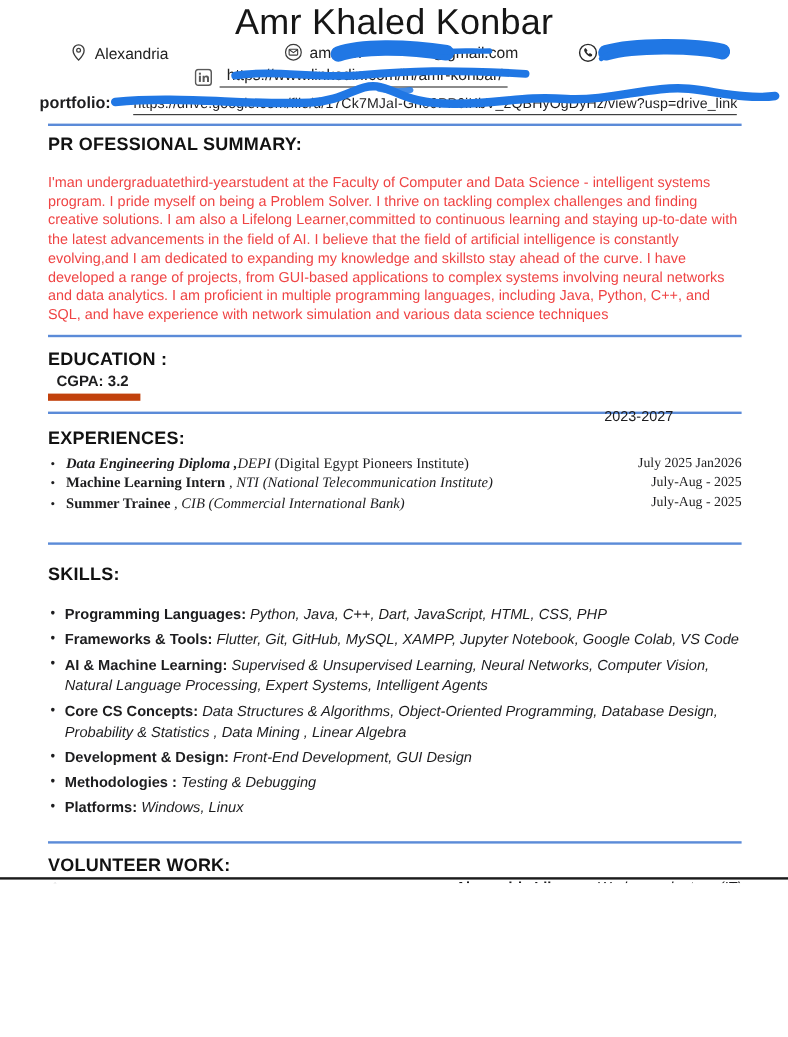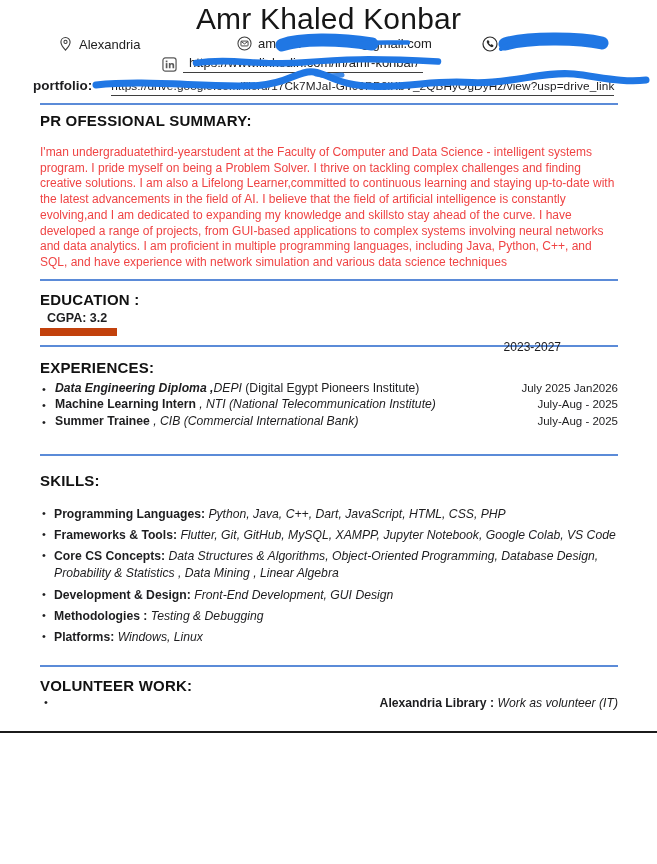--- a/index.html
+++ b/index.html
@@ -34,27 +34,27 @@
   .content{padding:0 39px 0 40px;}
   .divider{height:2px;background:var(--divider);border:none;}
   .sec-h{font-size:15px;font-weight:700;color:#121212;letter-spacing:.2px;}
 
   .summary-h{margin-top:7px;}
   .summary-p{margin-top:16px;font-size:12px;line-height:1.31;color:#ef4444;}
 
   .edu{position:relative;}
   .edu-h{margin-top:10px;}
   .edu-degree{margin-top:4px;font-size:12px;font-weight:700;line-height:1.28;width:585px;}
-  .edu-cgpa{display:inline-block;margin-top:3px;font-size:12.5px;font-weight:700;border-bottom:8px solid #c2410c;padding:0 10px 3px 7px;}
+  .edu-cgpa{display:inline-block;margin-top:3px;font-size:12.5px;font-weight:700;border-bottom:6px solid #c2410c;padding:0 10px 3px 7px;}
   .edu-years{position:absolute;right:57px;top:49px;font-size:12px;}
   .div-edu{margin-top:9px;}
 
   .exp-h{margin-top:12px;}
   .exp-list{margin-top:4px;}
-  .exp-row{display:flex;justify-content:space-between;align-items:flex-end;padding-left:15px;position:relative;line-height:16.5px;}
+  .exp-row{display:flex;justify-content:space-between;align-items:flex-end;padding-left:15px;position:relative;line-height:16.5px;font-family:Liberation Serif, serif;}
   .exp-row::before{content:"•";position:absolute;left:2px;font-size:11px;top:1px;}
   .exp-main{font-size:12.2px;}
   .exp-date{font-size:11.5px;width:122px;text-align:right;flex:none;}
   .b{font-weight:700;}
   .i{font-style:italic;}
   .div-exp{margin-top:25px;}
 
   .skills-h{margin-top:16px;}
   .skills-list{margin-top:17px;list-style:none;}
   .skills-list li{position:relative;padding-left:14px;font-size:12.2px;line-height:1.4;margin-bottom:4px;}
@@ -174,20 +174,21 @@
         <span class="exp-main"><span class="b">Summer Trainee</span><span class="i"> , CIB (Commercial International Bank)</span><span></span></span>
         <span class="exp-date">July-Aug - 2025</span>
       </div>
     </div>
     <hr class="divider div-exp">
 
     <div class="sec-h skills-h">SKILLS:</div>
     <ul class="skills-list">
       <li><span class="b">Programming Languages:</span><span class="i"> Python, Java, C++, Dart, JavaScript, HTML, CSS, PHP</span></li>
       <li><span class="b">Frameworks &amp; Tools:</span><span class="i"> Flutter, Git, GitHub, MySQL, XAMPP, Jupyter Notebook, Google Colab, VS Code</span></li>
+      <li><span class="b">AI &amp; Machine Learning:</span><span class="i"> Supervised &amp; Unsupervised Learning, Neural Networks, Computer Vision, Natural Language Processing, Expert Systems, Intelligent Agents</span></li>
       <li><span class="b">Core CS Concepts:</span><span class="i"> Data Structures &amp; Algorithms, Object-Oriented Programming, Database Design, Probability &amp; Statistics , Data Mining , Linear Algebra</span></li>
       <li><span class="b">Development &amp; Design:</span><span class="i"> Front-End Development, GUI Design</span></li>
       <li><span class="b">Methodologies :</span><span class="i"> Testing &amp; Debugging</span></li>
       <li><span class="b">Platforms:</span><span class="i"> Windows, Linux</span></li>
     </ul>
     <hr class="divider div-skills">
 
     <div class="sec-h vol-h">VOLUNTEER WORK:</div>
     <ul class="vol-list">
       <li><span class="b">Alexandria Library :</span><span class="i"> Work as volunteer (IT)</span></li>

